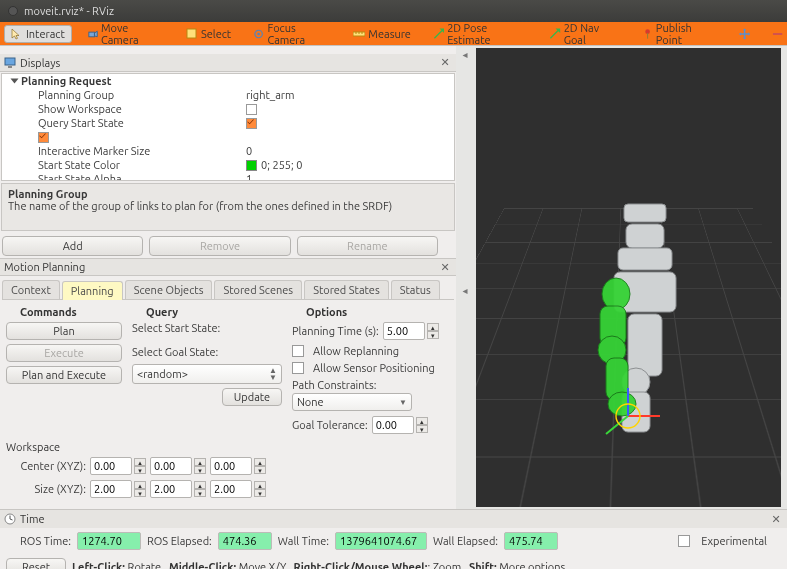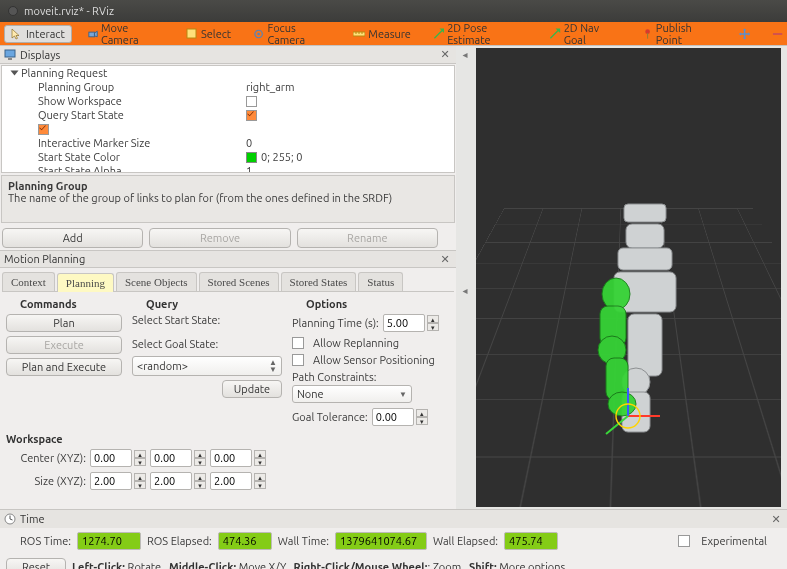--- a/index.html
+++ b/index.html
@@ -10,21 +10,21 @@
 .titlebar .wc { width:10px; height:10px; border-radius:50%; background:#555; margin-right:6px; border:1px solid #333; }
 
 
 .toolbar { height:24px; background:#f97316; border-bottom:1px solid #c5c3c0; display:flex; align-items:center; gap:8px; padding:0 4px; }
 .tbtn { display:flex; align-items:center; gap:3px; padding:2px 6px; border:1px solid transparent; border-radius:3px; cursor:pointer; }
 .tbtn.active { border:1px solid #b0aeab; background:#e0dedc; }
 .tico { width:12px; height:12px; }
 
 
 .mainrow { display:flex; height:463px; }
-.leftcol { width:456px; display:flex; flex-direction:column; }
+.leftcol { width:456px; display:flex; flex-direction:column;justify-content:flex-end; }
 .rightcol { width:331px; background:#e6e6e4; position:relative; }
 
 
 .panelhead { height:18px; background:#e6e4e1; border-bottom:1px solid #c8c6c3; display:flex; align-items:center; padding:0 4px; }
 .scroller-x { width:14px; text-align:center; color:#666; cursor:pointer; }
 .tree { background:#fff; border:1px solid #c8c6c3; margin:1px; height:108px; overflow:hidden; }
 .trow { display:flex; align-items:center; height:14px; padding-left:10px; }
 .trow .k { flex:0 0 208px; color:#3a3a3a; }
 .trow .v { color:#3a3a3a; display:flex; align-items:center; gap:4px; }
 .swatch { width:11px; height:11px; border:1px solid #888; }
@@ -37,42 +37,42 @@
 .helpbox { background:#e9e7e4; border:1px solid #c8c6c3; margin:1px; height:48px; padding:4px 6px; color:#3a3a3a; }
 .helpbox b { font-weight:bold; }
 
 
 .arow { display:flex; gap:6px; margin:4px 18px 2px 2px; }
 .arow .btn { flex:1; }
 
 
 .motionhead { height:18px; background:#e6e4e1; border-top:1px solid #c8c6c3; border-bottom:1px solid #c8c6c3; display:flex; align-items:center; padding:0 4px; }
 .tabs { display:flex; border-bottom:1px solid #c8c6c3; margin:4px 2px 0 2px; }
-.tab { padding:3px 8px; border:1px solid #c8c6c3; border-bottom:none; margin-right:2px; background:#e4e2df; border-radius:3px 3px 0 0; cursor:pointer; color:#4a4a4a;font-family:Liberation Serif, serif; }
+.tab { padding:3px 8px; border:1px solid #c8c6c3; border-bottom:none; margin-right:2px; background:#e4e2df; border-radius:3px 3px 0 0; cursor:pointer; color:#4a4a4a; }
 .tab.active { background:#fef9c3; position:relative; top:1px; }
 
 .formarea { padding:6px 6px 2px 6px; display:flex; gap:10px; }
 .fcol .hdr { font-weight:bold; margin-bottom:4px; color:#333;margin-left:14px; }
 .btn { border:1px solid #b5b3b0; background:linear-gradient(#f7f6f4,#e3e1de); padding:3px 10px; border-radius:4px; color:#353535; cursor:pointer; text-align:center; font-size:11px; }
 .btn.dis { color:#a8a6a3; cursor:default; }
 .btn.sm { padding:2px 6px; min-width:60px; }
 .sel { border:1px solid #b5b3b0; background:linear-gradient(#fff,#f0efed); padding:2px 4px; border-radius:3px; display:flex; justify-content:space-between; align-items:center; min-width:96px; }
 .spin { display:flex; align-items:center; }
 .spin input { width:42px; border:1px solid #b5b3b0; background:#fff; padding:2px 3px; border-radius:2px; font-size:11px; }
 .spin .arrows { width:12px; display:flex; flex-direction:column; margin-left:2px; }
 .spin .ar { height:8px; border:1px solid #b5b3b0; background:#eceae7; font-size:7px; line-height:6px; text-align:center; cursor:pointer; }
 .chk { width:12px; height:12px; border:1px solid #999; background:#fff; display:inline-block; vertical-align:middle; margin-right:5px; }
 .orow { display:flex; align-items:center; margin-bottom:5px; gap:4px; }
 .lbl { color:#3a3a3a; }
 
 
 .timebox { border-top:1px solid #c8c6c3; }
 .timehead { height:18px; background:#e6e4e1; display:flex; align-items:center; padding:0 4px; gap:4px; }
 .timerow { display:flex; align-items:center; padding:4px 20px; gap:6px; }
-.rinput { border:1px solid #bdbbb8; background:#84cc16; padding:2px 4px; border-radius:2px; }
+.rinput { border:1px solid #bdbbb8; background:#86efac; padding:2px 4px; border-radius:2px; }
 .rinput.w64{width:64px}.rinput.w60{width:54px}.rinput.w100{width:92px}
 
 
 .hintrow { padding:4px 6px; color:#333; display:flex; align-items:center; gap:6px; }
 
 
 .view3d { position:absolute; top:2px; left:20px; right:6px; bottom:2px; background:#2f2f2f; overflow:hidden; }
 .grid3d { position:absolute; top:-40px; left:-40px; right:-40px; bottom:-40px; background:
  linear-gradient(#454545 1px, transparent 1px) 0 0/60px 60px,
  linear-gradient(90deg,#454545 1px, transparent 1px) 0 0/60px 60px,
@@ -165,21 +165,21 @@
           <rect x="1" y="1" width="10" height="7" fill="#6aa6e0" stroke="#3a628a"></rect>
           <rect x="4" y="9" width="4" height="2" fill="#888"></rect>
         </svg>
       <span style="margin-left:4px">Displays</span>
       <span style="flex:1"></span>
       <span class="scroller-x">✕</span>
     </div>
     <div class="tree">
       <div class="trow">
           <span class="tri"></span>
-          <span class="k" style="flex-basis:200px;font-weight:normal">Planning Request</span>
+          <span class="k" style="flex-basis:200px;font-weight:bold">Planning Request</span>
         </div>
       <div class="trow" style="padding-left:36px">
           <span class="k">Planning Group</span>
           <span class="v">right_arm</span>
         </div>
       <div class="trow" style="padding-left:36px">
           <span class="k">Show Workspace</span>
           <span class="v">
             <span class="checkbox"></span>
           </span>
@@ -290,21 +290,21 @@
               <div class="arrows">
                 <div class="ar">▴</div>
                 <div class="ar">▾</div>
               </div>
             </div>
         </div>
       </div>
     </div>
 
     <div style="padding:0 6px 6px 6px">
-      <div class="hdr" style="font-weight:bold;margin-bottom:4px">Workspace</div>
+      <div class="hdr" style="font-weight:normal;margin-bottom:4px">Workspace</div>
       <div class="orow">
         <span class="lbl" style="width:80px;text-align:right">Center (XYZ):</span>
         <div class="spin">
             <input value="0.00" style="">
             <div class="arrows">
               <div class="ar">▴</div>
               <div class="ar">▾</div>
             </div>
           </div>
         <div class="spin">

